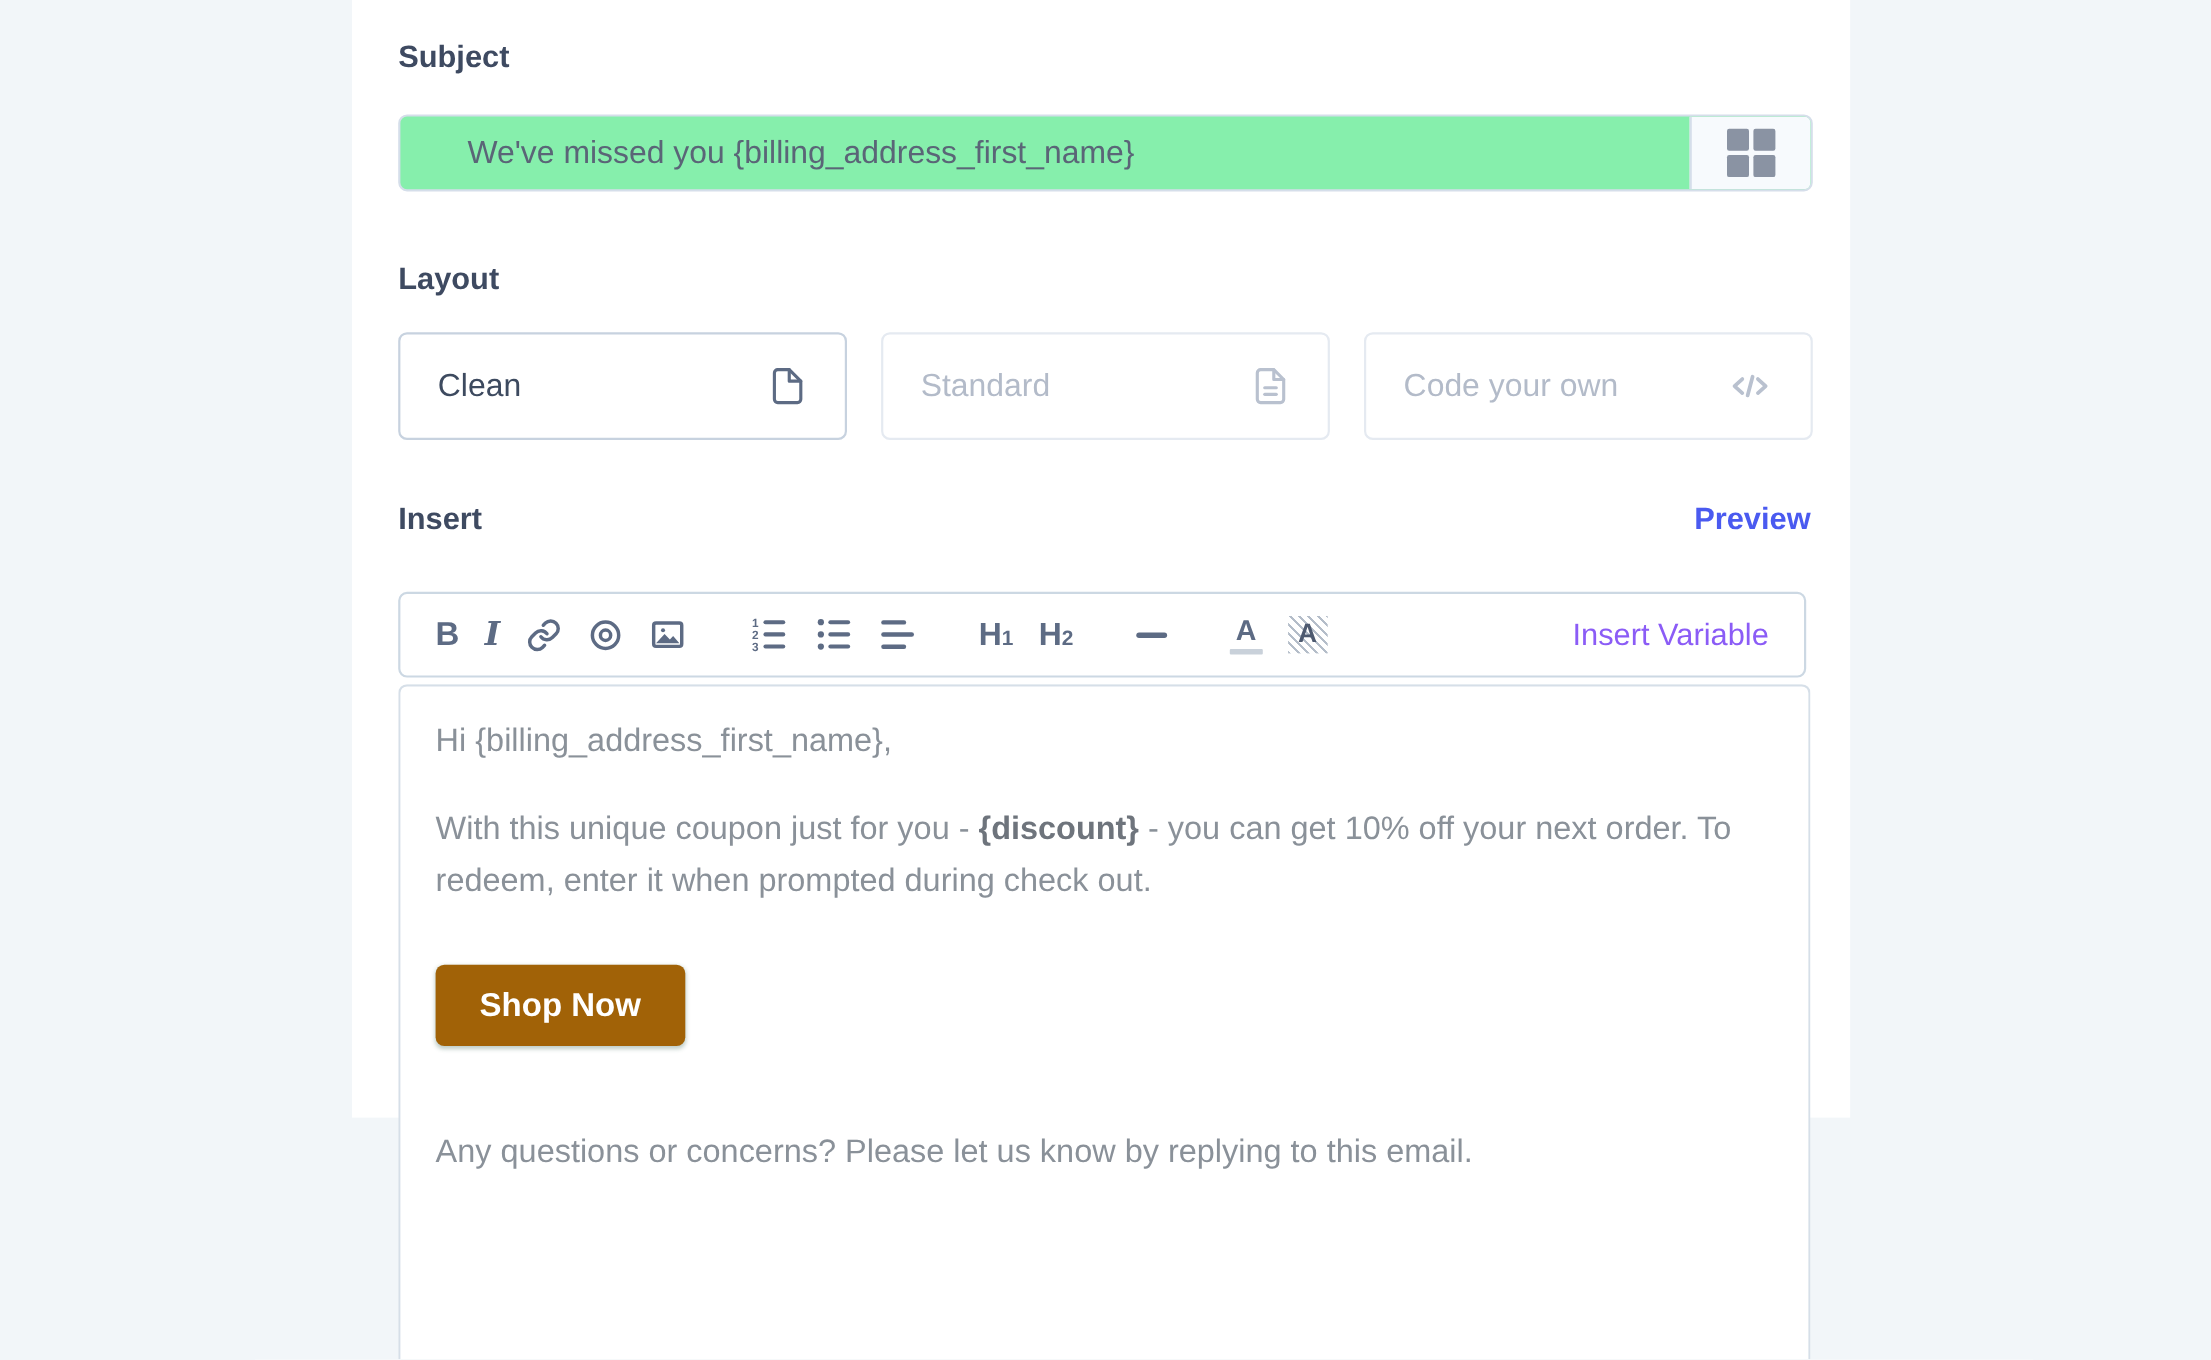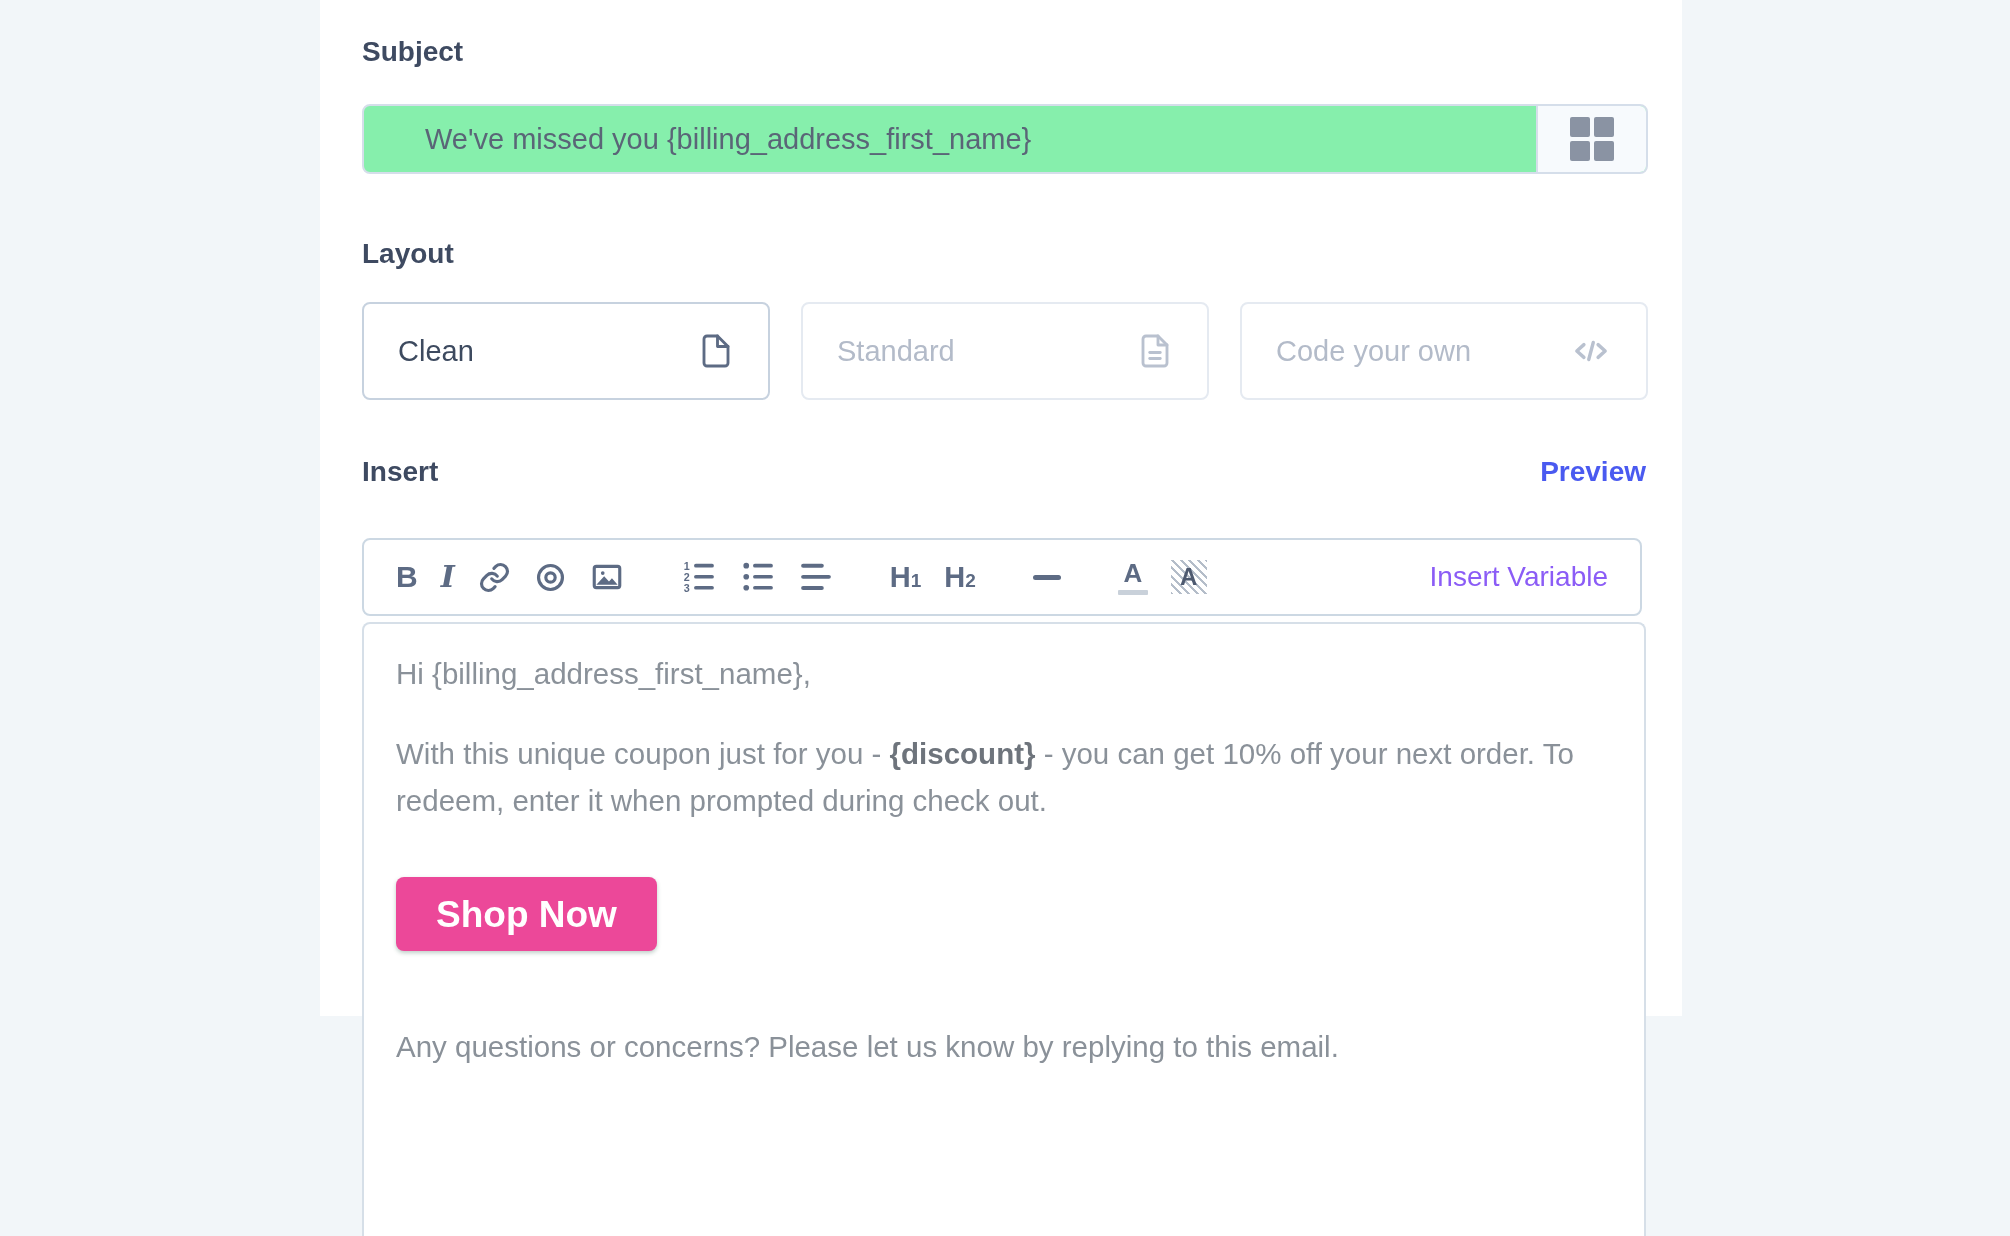--- a/index.html
+++ b/index.html
@@ -46,21 +46,21 @@
   .a-high{width:36px;height:34px;display:flex;align-items:center;justify-content:center;background:repeating-linear-gradient(45deg,#b4bdc9 0 2px,transparent 2px 6px);}
   .a-high span{font-size:24px;font-weight:700;color:#4e5a70;line-height:1;}
   .hr-bar{width:28px;height:5px;background:#5d6b84;border-radius:2.5px;}
   .insert-variable{margin-left:auto;margin-right:0;font-size:28px;color:#8b5cf6;cursor:pointer;white-space:nowrap;}
 
   
   .editor{position:absolute;left:42px;top:622px;width:1284px;height:614px;border:2px solid #d6dfe8;border-bottom:none;border-radius:8px 8px 0 0;background:#fff;padding:26px 34px 16px 32px;box-sizing:border-box;font-size:29.5px;line-height:47px;color:#8a9199;overflow:hidden;cursor:text;}
   .editor p{margin:0 0 33px 0;}
   .editor strong{font-weight:700;color:#6e747c;}
   .btn-wrap{margin:53px 0 72px 0;}
-  .shop-btn{display:inline-flex;align-items:center;justify-content:center;height:74px;padding:0 40px;background:#ec4899;color:#ffffff;font-size:37px;font-weight:700;border-radius:8px;box-shadow:0 2px 4px rgba(40,90,70,0.3);cursor:pointer;}
+  .shop-btn{display:inline-flex;align-items:center;justify-content:center;height:74px;padding:0 40px;background:#a16207;color:#ffffff;font-size:30px;font-weight:700;border-radius:8px;box-shadow:0 2px 4px rgba(40,90,70,0.3);cursor:pointer;}
 </style>
 </head>
 <body>
 
 <div class="page">
   <div class="card">
 
     <div class="field-label subject-label">Subject</div>
 
     <div class="subject-row">

